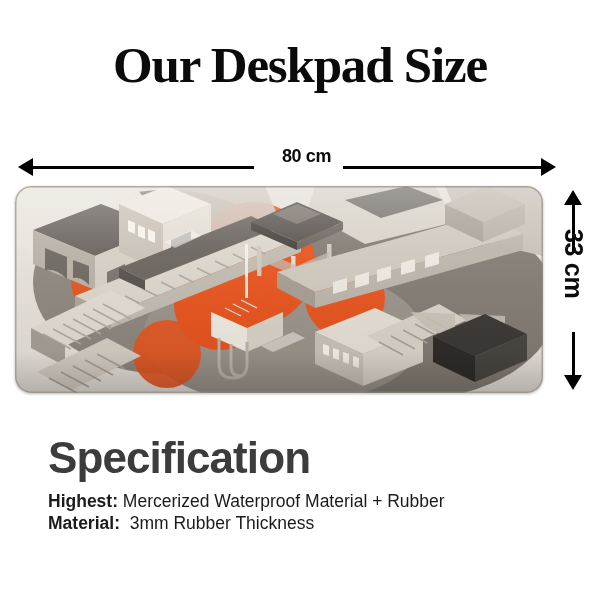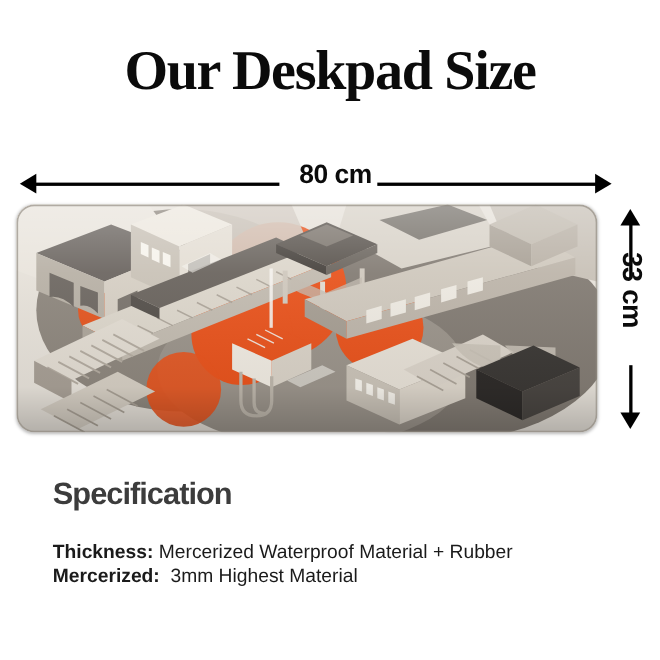--- a/index.html
+++ b/index.html
@@ -52,25 +52,25 @@
     position: absolute;
     top: 8px;
     width: 0; height: 0;
     border-top: 9.5px solid transparent;
     border-bottom: 9.5px solid transparent;
   }
   #width-dimension .head.left  { left: 0;  border-right: 15px solid #000; }
   #width-dimension .head.right { right: 0; border-left: 15px solid #000; }
   #width-dimension .dim-label {
     position: absolute;
-    left: 237px;
+    left: 213px;
     top: -3px;
     width: 100px;
-    text-align: center;
-    font-size: 24px;
+    text-align: right;
+    font-size: 18px;
     font-weight: bold;
     letter-spacing: -0.4px;
     color: #0b0b0b;
     line-height: 1;
     white-space: nowrap;
   }
 
   
   #height-dimension {
     position: absolute;
@@ -124,21 +124,21 @@
     box-shadow: 0 1px 3px rgba(0,0,0,0.28);
     background: #cdc8c0;
   }
   #deskpad svg { display: block; width: 100%; height: 100%; }
 
   
   #spec-heading {
     position: absolute;
     left: 48px;
     top: 434px;
-    font-size: 28px;
+    font-size: 44px;
     font-weight: bold;
     letter-spacing: -0.9px;
     color: #3c3c3c;
     line-height: 1.1;
     white-space: nowrap;
   }
   #spec-list {
     position: absolute;
     left: 48px;
     top: 491px;
@@ -376,18 +376,18 @@
 
       <rect x="0.75" y="0.75" width="526.5" height="205.5" rx="15.5" ry="15.5" fill="none" stroke="#8F8880" stroke-width="1.5" opacity="0.65"></rect>
     </g>
   </svg>
 </div>
 
 <div id="spec-heading">Specification</div>
 
 <div id="spec-list">
   <div class="spec-row">
-    <span class="spec-key">Thickness:</span><span class="spec-val"> Mercerized Waterproof Material + Rubber</span>
+    <span class="spec-key">Highest:</span><span class="spec-val"> Mercerized Waterproof Material + Rubber</span>
   </div>
   <div class="spec-row">
-    <span class="spec-key">Mercerized:</span><span class="spec-val">  3mm Highest Material</span>
+    <span class="spec-key">Material:</span><span class="spec-val">  3mm Rubber Thickness</span>
   </div>
 </div>
 
 </body></html>

